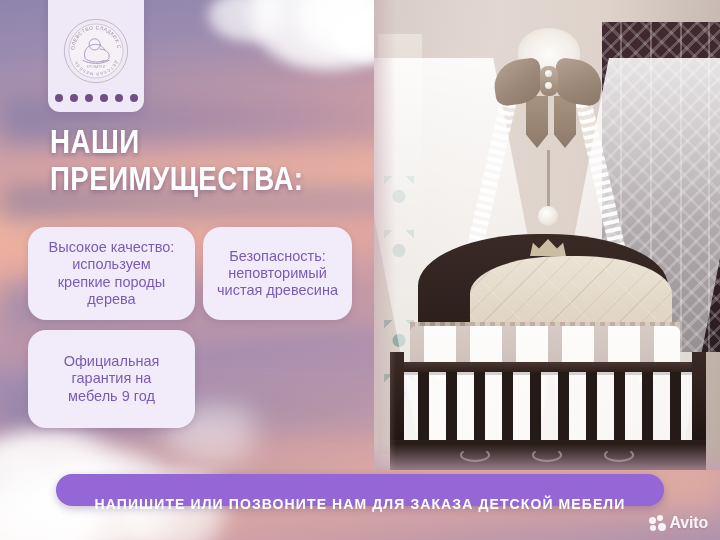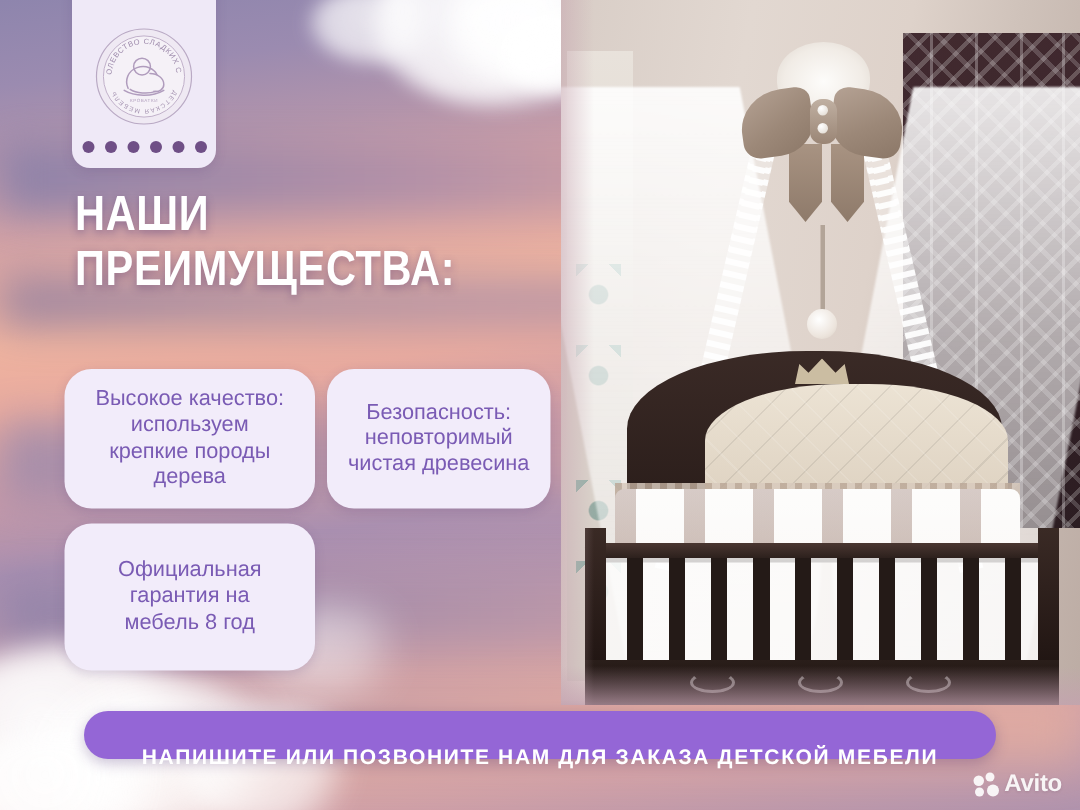--- a/index.html
+++ b/index.html
@@ -296,27 +296,26 @@
     transform: scaleX(.84);
     transform-origin: left top;
     text-shadow: 0 2px 6px rgba(80,50,110,.45);
     font-stretch: condensed;
   }
   .headline .l2 { display: block; }
 
   
   .cards {
     position: absolute;
-    left: 43px; top: 227px;
+    left: 28px; top: 227px;
     width: 324px;
     display: grid;
     grid-template-columns: 167px 149px;
     grid-template-rows: 93px 98px;
     gap: 10px 8px;
-    margin-top: 19px;
   }
   .card {
     background: #f2ecfa;
     border-radius: 18px;
     box-shadow: 0 2px 7px rgba(90,60,120,.18);
     display: flex;
     align-items: center;
     justify-content: center;
     text-align: center;
     padding: 6px 8px;
@@ -509,21 +508,21 @@
 дерева</span>
     </div>
     <div class="card c2">
       <span class="card-text">Безопасность:
 неповторимый
 чистая древесина</span>
     </div>
     <div class="card c4">
       <span class="card-text">Официальная
 гарантия на
-мебель 8 год</span>
+мебель 9 год</span>
     </div>
   </div>
 
   <div class="cta">
     <span class="cta-text">НАПИШИТЕ ИЛИ ПОЗВОНИТЕ НАМ ДЛЯ ЗАКАЗА ДЕТСКОЙ МЕБЕЛИ</span>
   </div>
 
   <div class="avito">
     <span class="avito-dots">
       <i></i>

